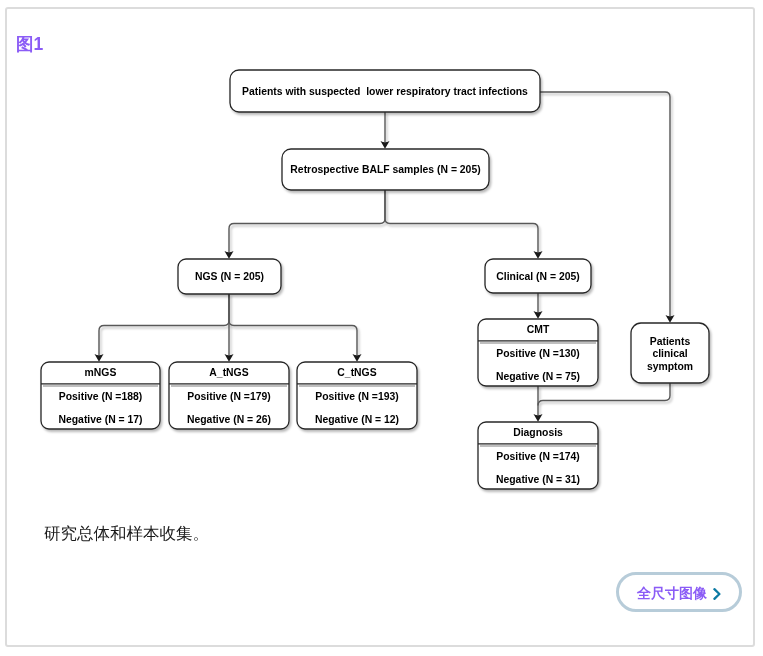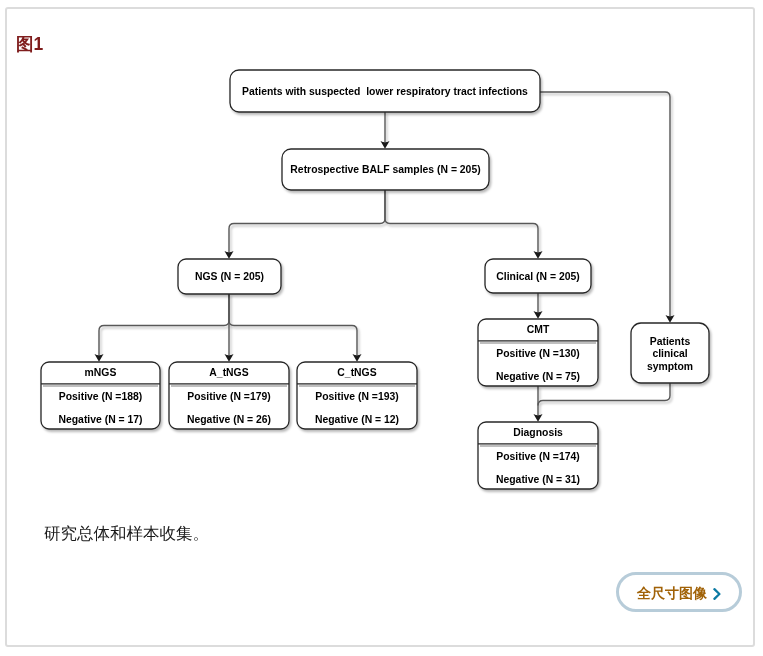--- a/index.html
+++ b/index.html
@@ -1,22 +1,22 @@
 <!DOCTYPE html>
 <html><head>
 <meta charset="utf-8">
 <style>
   html,body{margin:0;padding:0;background:#fff;width:763px;height:656px;overflow:hidden;}
   *{box-sizing:border-box;}
   body{font-family:"Liberation Sans", sans-serif;}
   .card{position:absolute;left:5px;top:7px;width:750px;height:640px;background:#fff;border:2px solid #dcdcdc;border-radius:3px;}
-  .fig1{position:absolute;left:16px;top:32px;font-size:17.5px;font-weight:bold;color:#7f1d1d;}
+  .fig1{position:absolute;left:16px;top:32px;font-size:17.5px;font-weight:bold;color:#8b5cf6;}
   .caption{position:absolute;left:16px;top:523px;font-size:16.5px;color:#1a1a1a;margin-left:28px;}
   .btn{position:absolute;left:616px;top:572px;width:126px;height:40px;border:3px solid #b7ccd9;border-radius:20px;background:#fff;display:flex;align-items:center;justify-content:center;gap:6px;padding-top:4px;}
-  .btn span{color:#a16207;font-weight:bold;font-size:14px;}
+  .btn span{color:#8b5cf6;font-weight:bold;font-size:14px;}
   svg text{font-family:"Liberation Sans", sans-serif;font-weight:bold;fill:#000;}
 </style>
 </head>
 <body>
 <div class="card"></div>
 <div class="fig1">图1</div>
 <svg width="763" height="520" viewBox="0 0 763 520" style="position:absolute;left:0;top:0;">
   <defs>
     <filter id="sh" x="-20%" y="-20%" width="140%" height="140%">
       <feDropShadow dx="1.6" dy="2.2" stdDeviation="1" flood-color="#000" flood-opacity="0.28"></feDropShadow>

